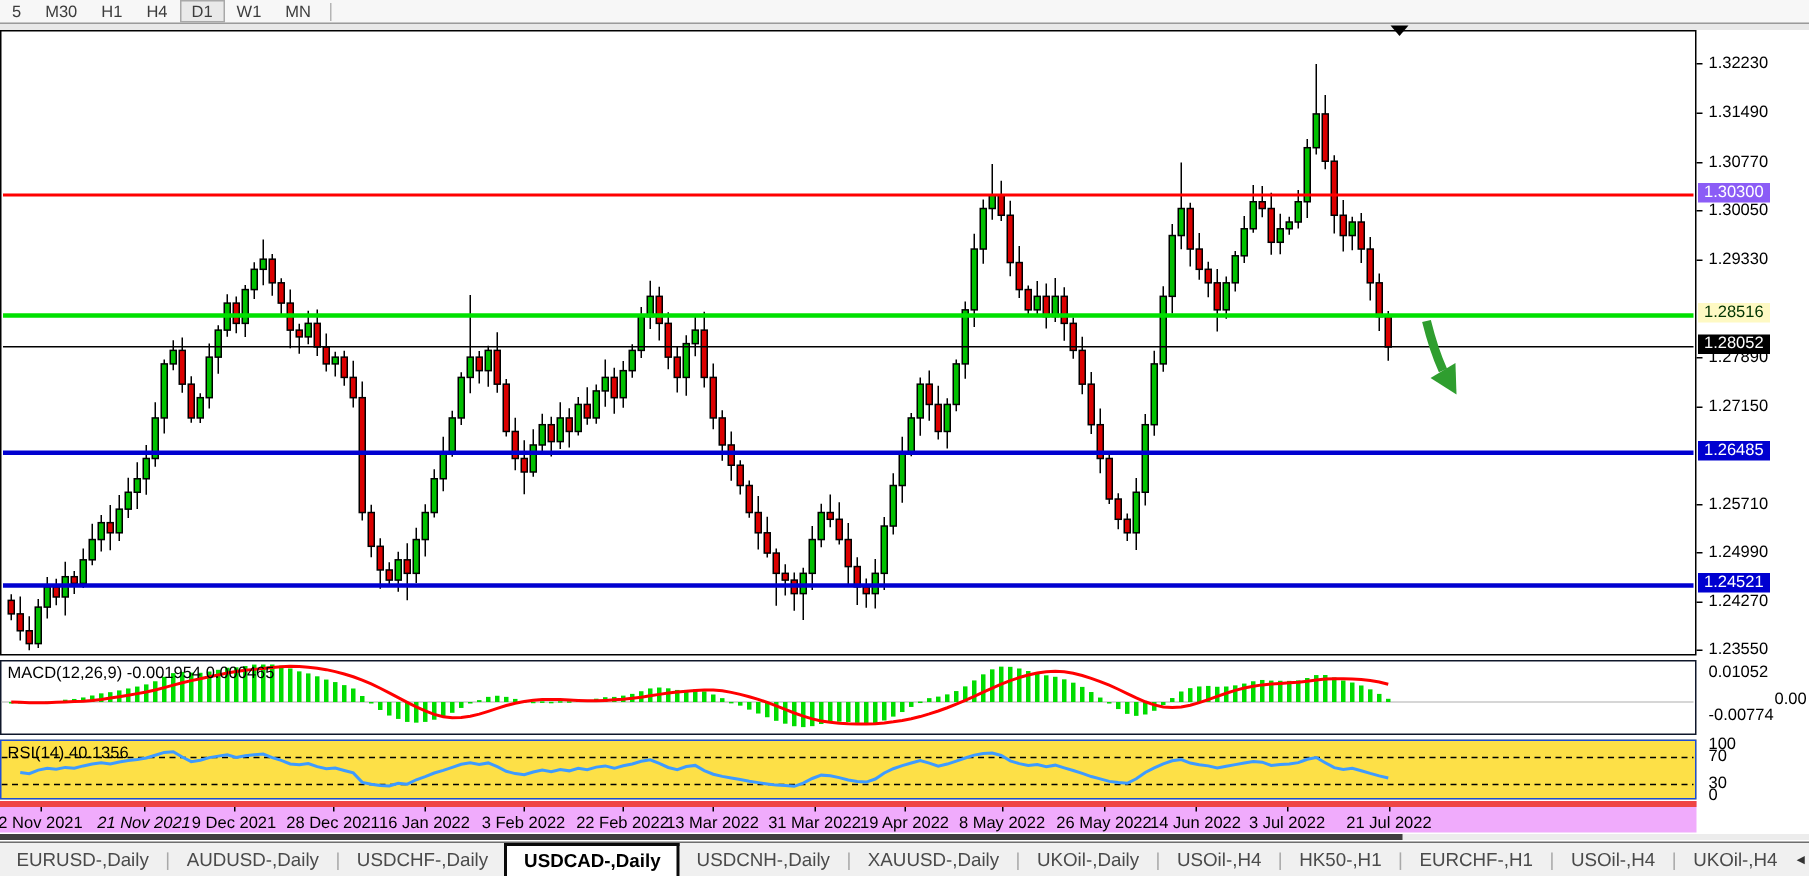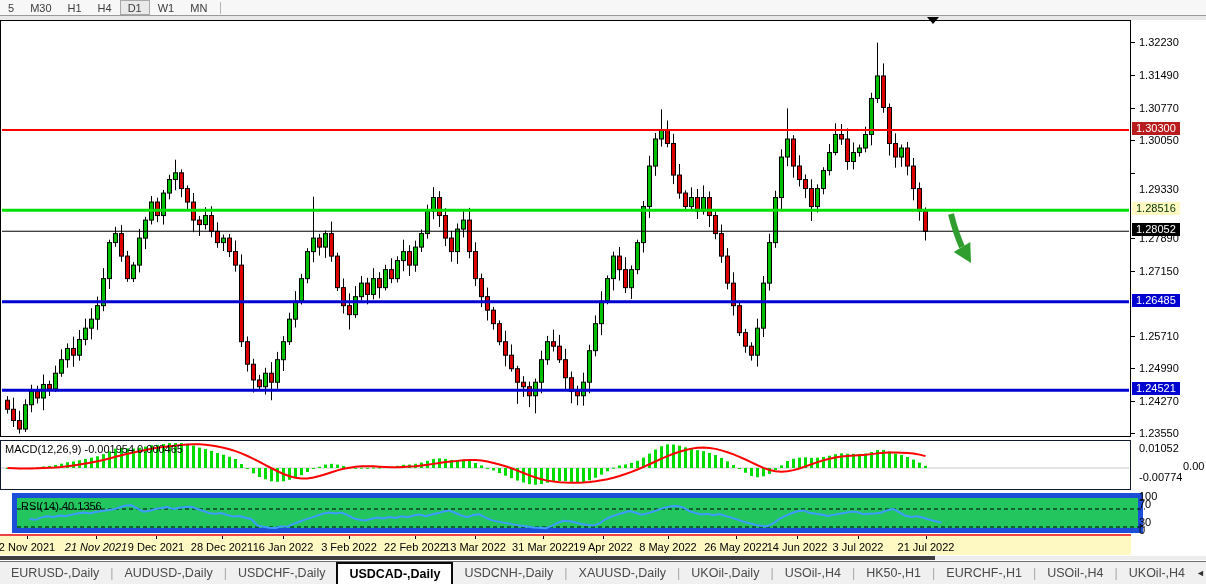--- a/index.html
+++ b/index.html
@@ -12,36 +12,36 @@
          box-sizing:border-box;cursor:default;}
   .tfbtn.active{background:#e9e9e9;border:1px solid #a8a8a8;}
   .tsep{width:1px;height:12px;background:#b5b5b5;margin:0 5px;}
   .win-border{position:absolute;top:15px;left:0;width:1206px;height:5px;background:#e8e8e8;
               border-top:1px solid #9a9a9a;box-sizing:border-box;}
   
   .main-panel{position:absolute;top:20px;left:0;width:1131px;height:417px;
               border:1px solid #000;box-sizing:border-box;background:#fff;}
   .macd-panel{position:absolute;top:440px;left:0;width:1131px;height:50px;
               border:1px solid #0f172a;box-sizing:border-box;background:#fff;}
-  .rsi-panel{position:absolute;top:493px;left:12px;width:1131px;height:40px;
-             border:5px solid #1d4ed8;box-sizing:border-box;background:#22c55e;}
+  .rsi-panel{position:absolute;top:493px;left:0;width:1131px;height:40px;
+             border:1px solid #1d4ed8;box-sizing:border-box;background:#fde047;}
   .chart-title{position:absolute;top:4px;left:7px;font-size:11.5px;color:#000;white-space:nowrap;}
   .chart-title .dd{font-size:8px;vertical-align:1px;margin-right:4px;}
   .ind-label{position:absolute;top:2px;left:4px;font-size:11px;color:#000;white-space:nowrap;}
   .top-marker{position:absolute;top:17px;left:927px;width:0;height:0;
               border-left:6px solid transparent;border-right:6px solid transparent;
               border-top:7px solid #000;}
   
   .price-axis{position:absolute;top:20px;left:1131px;width:75px;height:513px;font-size:11px;color:#000;}
   .tick-dash{position:absolute;left:0;width:4px;height:1px;background:#000;}
   .tick-label{position:absolute;left:8px;height:12px;line-height:12px;white-space:nowrap;}
   .level-label{position:absolute;left:1px;height:13px;line-height:13px;padding:0 4px;white-space:nowrap;}
   
-  .date-axis{position:absolute;top:534px;left:0;width:1131px;height:21px;background:#fef9c3;
-             border-top:2px solid #ef4444;box-sizing:border-box;font-size:11px;color:#000;}
+  .date-axis{position:absolute;top:534px;left:0;width:1131px;height:21px;background:#f0abfc;
+             border-top:4px solid #ef4444;box-sizing:border-box;font-size:11px;color:#000;}
   .date-label{position:absolute;top:5px;transform:translateX(-50%);white-space:nowrap;}
   .date-tick{position:absolute;top:0;width:1px;height:3px;background:#000;}
   
   .hscroll{position:absolute;top:556px;left:0;width:1206px;height:4px;background:#ececec;}
   .hthumb{height:4px;background:#3f3f3f;width:935px;}
   
   .tabs{position:absolute;top:561px;left:0;width:1206px;height:23px;background:#f0f0f0;
         border-top:1px solid #6e6e6e;box-sizing:border-box;display:flex;align-items:stretch;
         font-size:12.5px;color:#4a4a4a;}
   .tab{display:flex;align-items:center;padding:0 11px;cursor:default;white-space:nowrap;}
@@ -571,34 +571,34 @@
   <div class="price-axis" id="priceAxis">
       <div class="tick-dash" style="top: 22.0728px;"></div>
       <div class="tick-label" style="top: 16.0728px;">1.32230</div>
       <div class="tick-dash" style="top: 55.4024px;"></div>
       <div class="tick-label" style="top: 49.4024px;">1.31490</div>
       <div class="tick-dash" style="top: 87.8312px;"></div>
       <div class="tick-label" style="top: 81.8312px;">1.30770</div>
       <div class="tick-dash" style="top: 120.26px;"></div>
       <div class="tick-label" style="top: 114.26px;">1.30050</div>
       <div class="tick-dash" style="top: 152.689px;"></div>
-      <div class="tick-label" style="top: 146.689px; margin-top: 16px;">1.29330</div>
+      <div class="tick-label" style="top: 146.689px;">1.29330</div>
       <div class="tick-dash" style="top: 217.546px;"></div>
       <div class="tick-label" style="top: 211.546px; text-align: right;">1.27890</div>
       <div class="tick-dash" style="top: 250.876px;"></div>
       <div class="tick-label" style="top: 244.876px;">1.27150</div>
       <div class="tick-dash" style="top: 315.734px;"></div>
       <div class="tick-label" style="top: 309.734px;">1.25710</div>
       <div class="tick-dash" style="top: 348.162px;"></div>
       <div class="tick-label" style="top: 342.162px;">1.24990</div>
       <div class="tick-dash" style="top: 380.591px;"></div>
       <div class="tick-label" style="top: 374.591px;">1.24270</div>
       <div class="tick-dash" style="top: 413.02px;"></div>
       <div class="tick-label" style="top: 407.02px;">1.23550</div>
-      <div class="level-label" style="top: 102px; background: #b91c1c; color: rgb(255, 255, 255);">1.30300</div>
+      <div class="level-label" style="top: 102px; background: #8b5cf6; color: rgb(255, 255, 255);">1.30300</div>
       <div class="level-label" style="top: 182.351px; background: #fef9c3; color: rgb(0, 51, 0);">1.28516</div>
       <div class="level-label" style="top: 203.25px; background: rgb(0, 0, 0); color: rgb(255, 255, 255);">1.28052</div>
       <div class="level-label" style="top: 273.828px; background: rgb(0, 0, 208); color: rgb(255, 255, 255);">1.26485</div>
       <div class="level-label" style="top: 362.286px; background: rgb(0, 0, 208); color: rgb(255, 255, 255);">1.24521</div>
       <div class="tick-label" style="top: 422px;">0.01052</div>
       <div class="tick-label" style="top: 440px; padding-left: 44px;">0.00</div>
       <div class="tick-label" style="top: 451px;">-0.00774</div>
       <div class="tick-label" style="top: 470px;">100</div>
       <div class="tick-label" style="top: 478px;">70</div>
       <div class="tick-label" style="top: 496px;">30</div>

